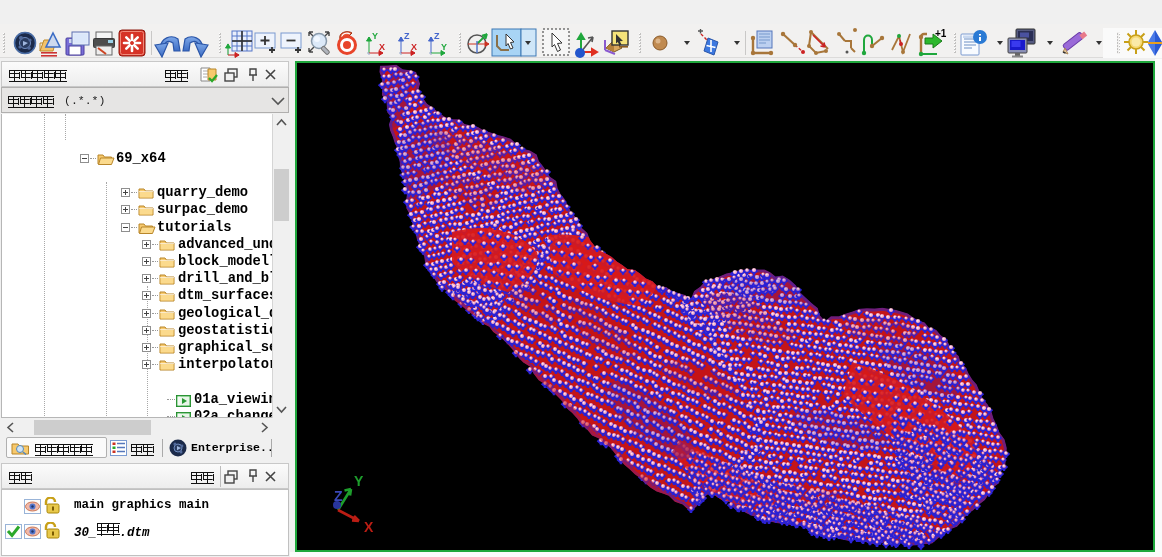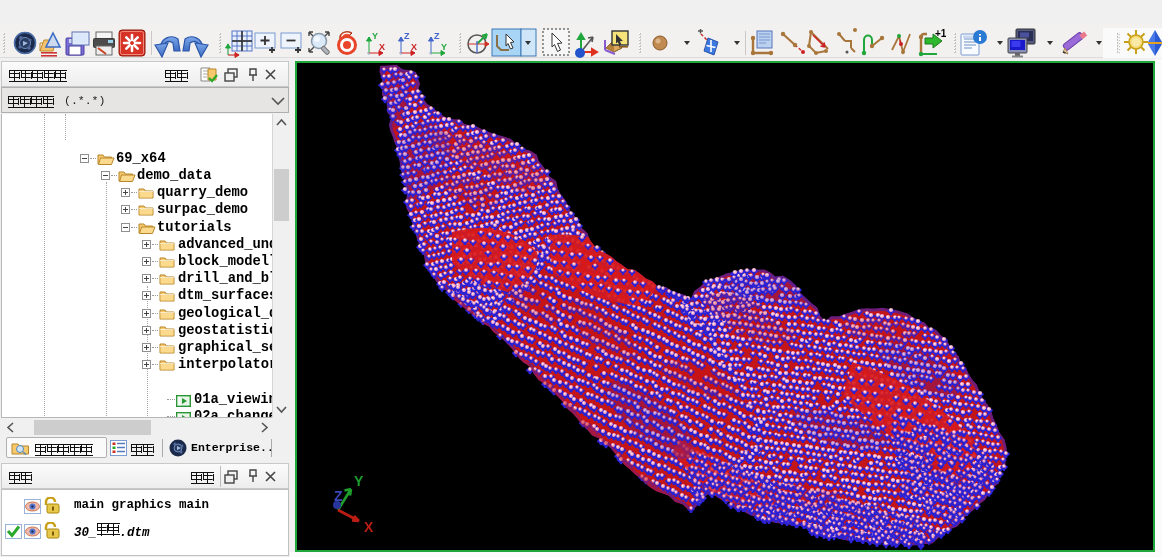--- a/index.html
+++ b/index.html
@@ -412,26 +412,20 @@
     <div id="tree">
       <div class="vdot" style="left:42px;top:0;height:304px"></div>
       <div class="vdot" style="left:63px;top:0;height:26px"></div>
       <div class="vdot" style="left:104px;top:68px;height:236px"></div>
       <div class="vdot" style="left:145px;top:172px;height:132px"></div>
       <div class="trow" style="left:0;top:35.69999999999999px;width:272px">
         <div class="pm " style="left:78px;top:4px"></div>
         <div style="position:absolute;left:88px;top:8px;width:6px;border-top:1px dotted #999"></div>
         <div style="position:absolute;left:95px;top:1px"><svg width="18" height="14"><path d="M1 4 h5 l1.5 2 h7 v1 l-2 6 h-11.5 z" fill="#f7c96d" stroke="#b8862a"></path><path d="M3.5 7 h13.5 l-2.5 6.5 h-13 z" fill="#fbda8d" stroke="#b8862a"></path>&gt;</svg></div>
         <span class="tlabel" style="left:114px">69_x64</span>
-      </div>
-      <div class="trow" style="left:0;top:52.89999999999998px;width:272px">
-        <div class="pm " style="left:99px;top:4px"></div>
-        <div style="position:absolute;left:109px;top:8px;width:6px;border-top:1px dotted #999"></div>
-        <div style="position:absolute;left:116px;top:1px"><svg width="18" height="14"><path d="M1 4 h5 l1.5 2 h7 v1 l-2 6 h-11.5 z" fill="#f7c96d" stroke="#b8862a"></path><path d="M3.5 7 h13.5 l-2.5 6.5 h-13 z" fill="#fbda8d" stroke="#b8862a"></path>&gt;</svg></div>
-        <span class="tlabel" style="left:135px">demo_data</span>
       </div>
       <div class="trow" style="left:0;top:70.1px;width:272px">
         <div class="pm plus" style="left:119px;top:4px"></div>
         <div style="position:absolute;left:129px;top:8px;width:6px;border-top:1px dotted #999"></div>
         <div style="position:absolute;left:136px;top:1px"><svg width="16" height="13">
             <path d="M1 3 h5 l1.5 2 h7.5 v7 h-14 z" fill="#f7c96d" stroke="#b8862a"></path>
             <path d="M1 5.6 h14" stroke="#fff" stroke-width="1" opacity=".7"></path>
             <rect x="1.6" y="6" width="12.8" height="5.5" fill="#fbda8d"></rect>
           </svg></div>
         <span class="tlabel" style="left:155px">quarry_demo</span>

